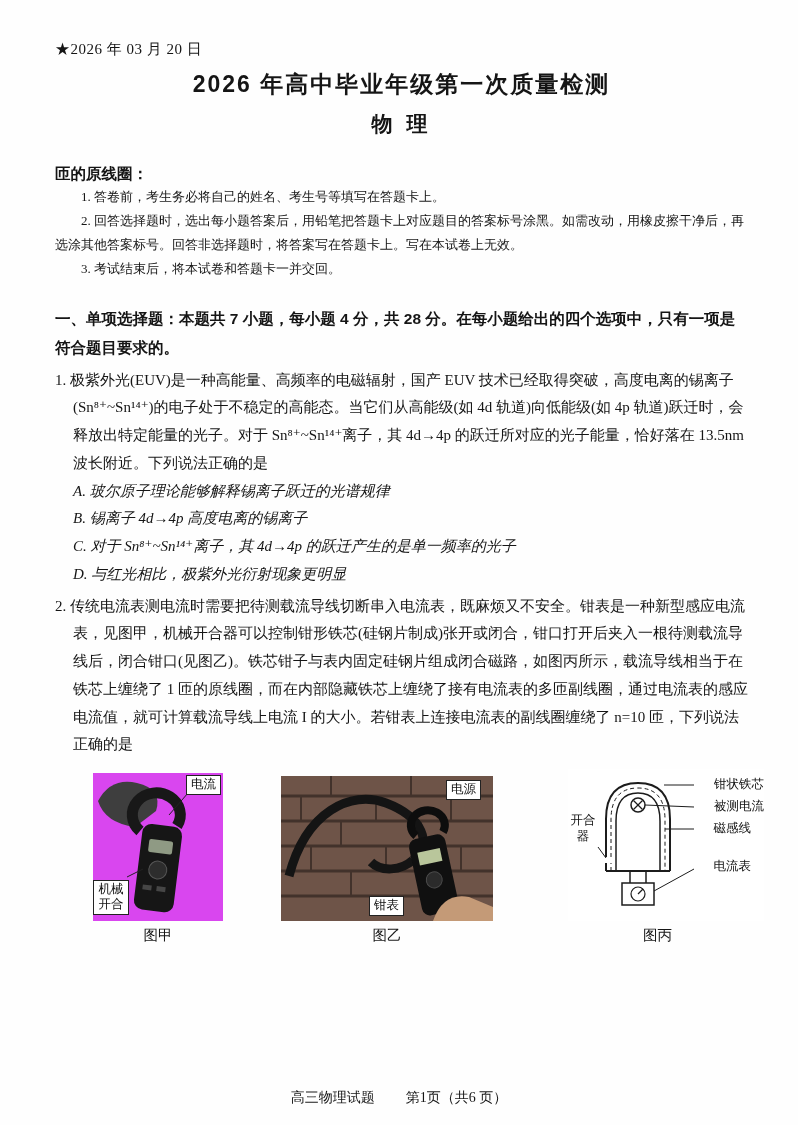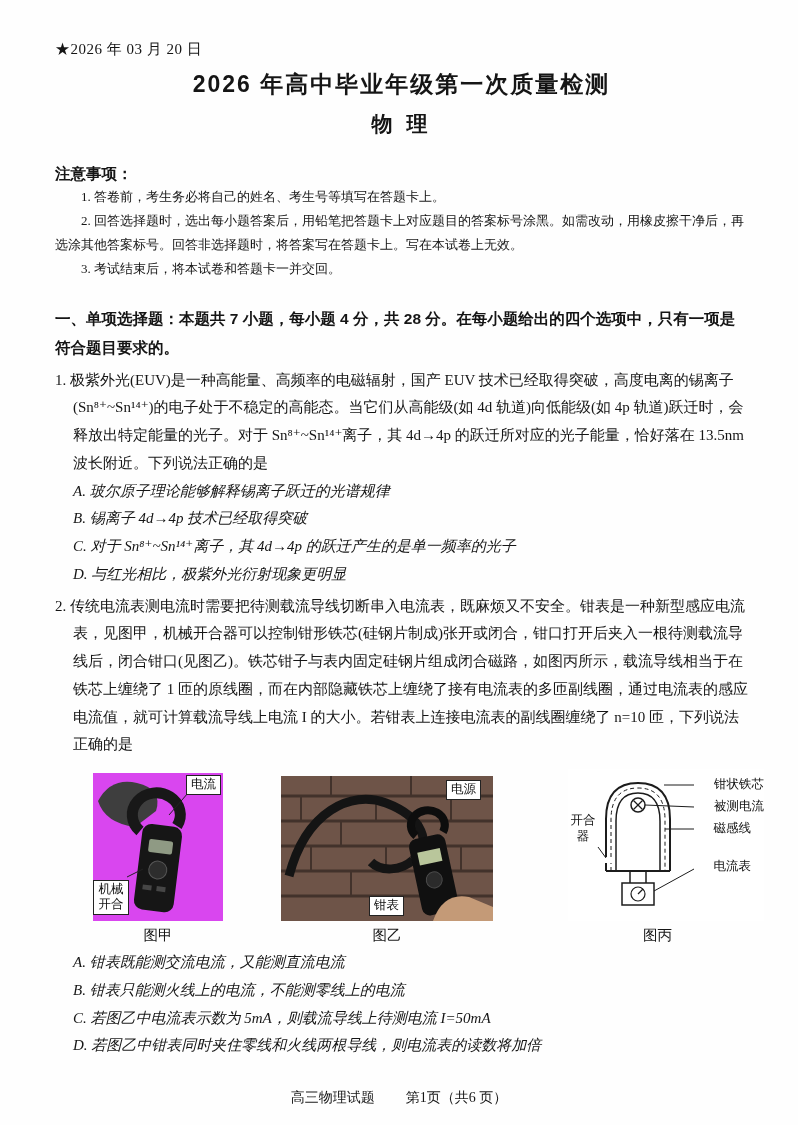--- a/index.html
+++ b/index.html
@@ -70,31 +70,31 @@
 </head>
 <body>
 
 <div class="page">
 
   <div class="date">★2026 年 03 月 20 日</div>
 
   <h1 class="title">2026 年高中毕业年级第一次质量检测</h1>
   <h2 class="subject">物 理</h2>
 
-  <div class="notice-heading">注意事项：</div>
+  <div class="notice-heading">匝的原线圈：</div>
   <p class="notice-item">1. 答卷前，考生务必将自己的姓名、考生号等填写在答题卡上。</p>
   <p class="notice-item">2. 回答选择题时，选出每小题答案后，用铅笔把答题卡上对应题目的答案标号涂黑。如需改动，用橡皮擦干净后，再选涂其他答案标号。回答非选择题时，将答案写在答题卡上。写在本试卷上无效。</p>
   <p class="notice-item">3. 考试结束后，将本试卷和答题卡一并交回。</p>
 
   <p class="section-heading">一、单项选择题：本题共 7 小题，每小题 4 分，共 28 分。在每小题给出的四个选项中，只有一项是符合题目要求的。</p>
 
   <div class="question">
     <p class="q-body"><span class="q-num">1.</span><span>极紫外光(EUV)是一种高能量、高频率的电磁辐射，国产 EUV 技术已经取得突破，高度电离的锡离子(Sn⁸⁺~Sn¹⁴⁺)的电子处于不稳定的高能态。当它们从高能级(如 4d 轨道)向低能级(如 4p 轨道)跃迁时，会释放出特定能量的光子。对于 Sn⁸⁺~Sn¹⁴⁺离子，其 4d→4p 的跃迁所对应的光子能量，恰好落在 13.5nm 波长附近。下列说法正确的是</span></p>
     <p class="q-option">A. 玻尔原子理论能够解释锡离子跃迁的光谱规律</p>
-    <p class="q-option">B. 锡离子 4d→4p 技术已经取得突破</p>
+    <p class="q-option">B. 锡离子 4d→4p 高度电离的锡离子</p>
     <p class="q-option">C. 对于 Sn⁸⁺~Sn¹⁴⁺离子，其 4d→4p 的跃迁产生的是单一频率的光子</p>
     <p class="q-option">D. 与红光相比，极紫外光衍射现象更明显</p>
   </div>
 
   <div class="question">
     <p class="q-body"><span class="q-num">2.</span><span>传统电流表测电流时需要把待测载流导线切断串入电流表，既麻烦又不安全。钳表是一种新型感应电流表，见图甲，机械开合器可以控制钳形铁芯(硅钢片制成)张开或闭合，钳口打开后夹入一根待测载流导线后，闭合钳口(见图乙)。铁芯钳子与表内固定硅钢片组成闭合磁路，如图丙所示，载流导线相当于在铁芯上缠绕了 1 匝的原线圈，而在内部隐藏铁芯上缠绕了接有电流表的多匝副线圈，通过电流表的感应电流值，就可计算载流导线上电流 I 的大小。若钳表上连接电流表的副线圈缠绕了 n=10 匝，下列说法正确的是</span></p>
   </div>
 
   <div class="figures">
 
@@ -192,25 +192,19 @@
         <div class="fig-label plain" style="top:30px; right:0;">被测电流</div>
         <div class="fig-label plain" style="top:52px; right:13px;">磁感线</div>
         <div class="fig-label plain" style="top:90px; right:13px;">电流表</div>
         <div class="fig-label wrap3" style="top:44px; left:0;">开合器</div>
       </div>
       <div class="fig-caption">图丙</div>
     </div>
 
   </div>
 
-  <div class="question">
-    <p class="q-option">A. 钳表既能测交流电流，又能测直流电流</p>
-    <p class="q-option">B. 钳表只能测火线上的电流，不能测零线上的电流</p>
-    <p class="q-option">C. 若图乙中电流表示数为 5mA，则载流导线上待测电流 I=50mA</p>
-    <p class="q-option">D. 若图乙中钳表同时夹住零线和火线两根导线，则电流表的读数将加倍</p>
-  </div>
 
   <div class="footer">
     <span>高三物理试题</span>
     <span>第1页（共6 页）</span>
   </div>
 
 </div>
 
 </body></html>

